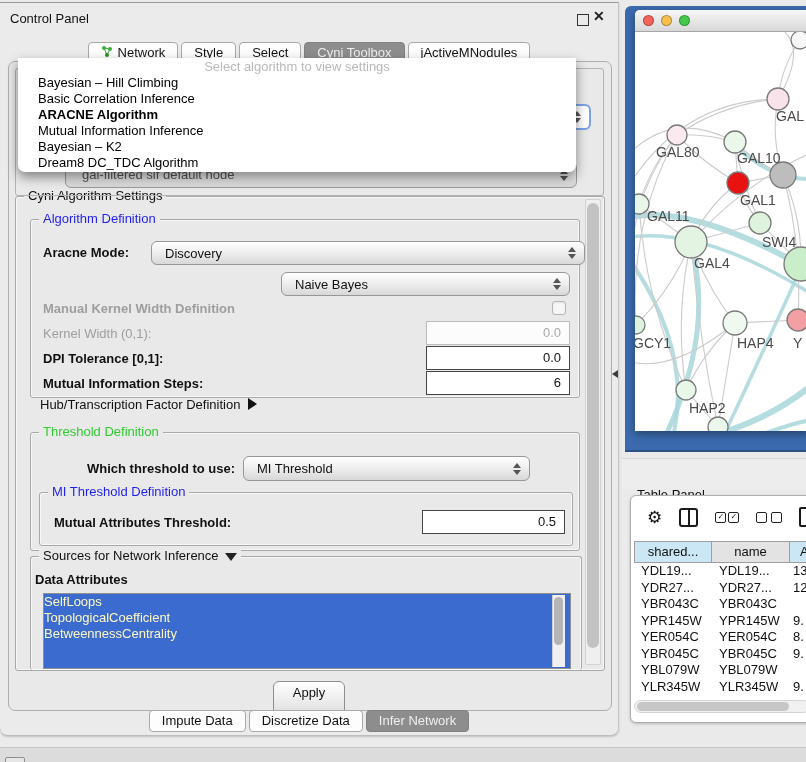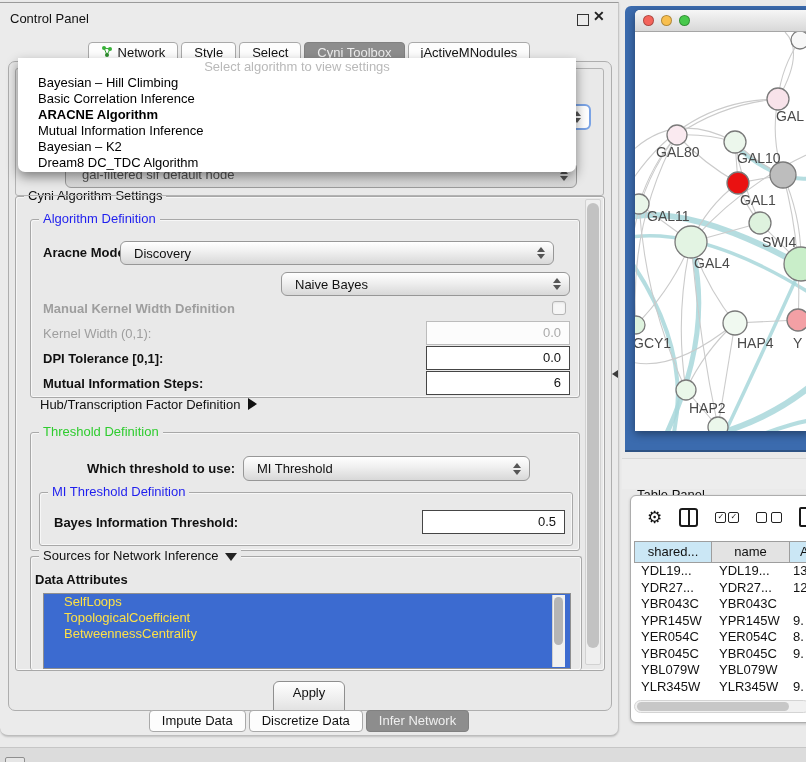--- a/index.html
+++ b/index.html
@@ -61,21 +61,21 @@
 
   .cb{position:absolute;width:14px;height:14px;background:#f6f6f6;border:1px solid #b5b5b5;border-radius:3px;
       box-shadow:inset 0 1px 2px rgba(0,0,0,.08);box-sizing:border-box;}
 
   .tri-right{display:inline-block;width:0;height:0;border-top:6px solid transparent;border-bottom:6px solid transparent;
       border-left:9px solid #111;margin-left:8px;vertical-align:-1px;}
   .tri-down{display:inline-block;width:0;height:0;border-left:6px solid transparent;border-right:6px solid transparent;
       border-top:8px solid #222;margin-left:6px;vertical-align:-1px;}
 
   #attr-list{position:absolute;left:12px;top:36px;width:526px;height:74px;overflow:hidden;border:1px solid #8f8f8f;}
-  .attr-item{height:16px;line-height:16px;padding-left:20px;color:#fde047;}
+  .attr-item{height:16px;line-height:16px;padding-left:0;color:#fef9c3;}
   #attr-sb{position:absolute;left:508px;top:1px;width:12px;height:72px;background:#f0f0f0;border-left:1px solid #cfcfcf;}
   #attr-thumb{position:absolute;left:1px;top:2px;width:9px;height:48px;background:#b5b5b5;border-radius:5px;}
 
   #v-scroll{position:absolute;left:576px;top:137px;width:16px;height:466px;background:#efefef;
       border:1px solid #d2d2d2;border-radius:2px;box-sizing:border-box;}
   #v-thumb{position:absolute;left:1px;top:3px;width:12px;height:445px;background:#c2c2c2;border-radius:7px;}
 
   #apply-btn{position:absolute;left:264px;top:619px;width:72px;height:36px;line-height:21px;text-align:center;
       background:linear-gradient(#ffffff,#eeeeee 50%,#dcdcdc);border:1px solid #8f8f8f;border-radius:6px;box-sizing:border-box;}
 
@@ -167,21 +167,21 @@
         <span class="spin"></span>
       </div>
 
       <div class="fs" id="settings-fs" style="left:6px;top:134px;width:588px;height:473px;">
         <span class="lg">Cyni Algorithm Settings</span>
 
         <div class="fs" style="left:14px;top:22px;width:548px;height:177px;">
           <span class="lg blue">Algorithm Definition</span>
 
           <span class="lbl b" style="left:12px;top:25px;">Aracne Mode:</span>
-          <div class="combo" style="left:89px;top:21px;width:434px;height:24px;">
+          <div class="combo" style="left:120px;top:21px;width:434px;height:24px;">
             <span>Discovery</span>
             <span class="spin"></span>
           </div>
 
           <div class="combo" style="left:250px;top:52px;width:289px;height:24px;">
             <span>Naive Bayes</span>
             <span class="spin"></span>
           </div>
 
           <span class="lbl b dis" style="left:12px;top:81px;">Manual Kernel Width Definition</span>
@@ -211,21 +211,21 @@
           <span class="lg green">Threshold Definition</span>
 
           <span class="lbl b" style="left:56px;top:28px;">Which threshold to use:</span>
           <div class="combo" style="left:212px;top:23px;width:287px;height:25px;">
             <span>MI Threshold</span>
             <span class="spin"></span>
           </div>
 
           <div class="fs" style="left:8px;top:59px;width:532px;height:52px;">
             <span class="lg blue">MI Threshold Definition</span>
-            <span class="lbl b" style="left:14px;top:22px;">Bayes Information Threshold:</span>
+            <span class="lbl b" style="left:14px;top:22px;">Mutual Attributes Threshold:</span>
             <div class="tfield" style="left:382px;top:17px;width:143px;height:24px;">
               <span>0.5</span>
             </div>
           </div>
         </div>
 
         <div class="fs" style="left:14px;top:359px;width:550px;height:113px;border-bottom:none;">
           <span class="lg">
             <span>Sources for Network Inference</span><span class="tri-down"></span>
           </span>

